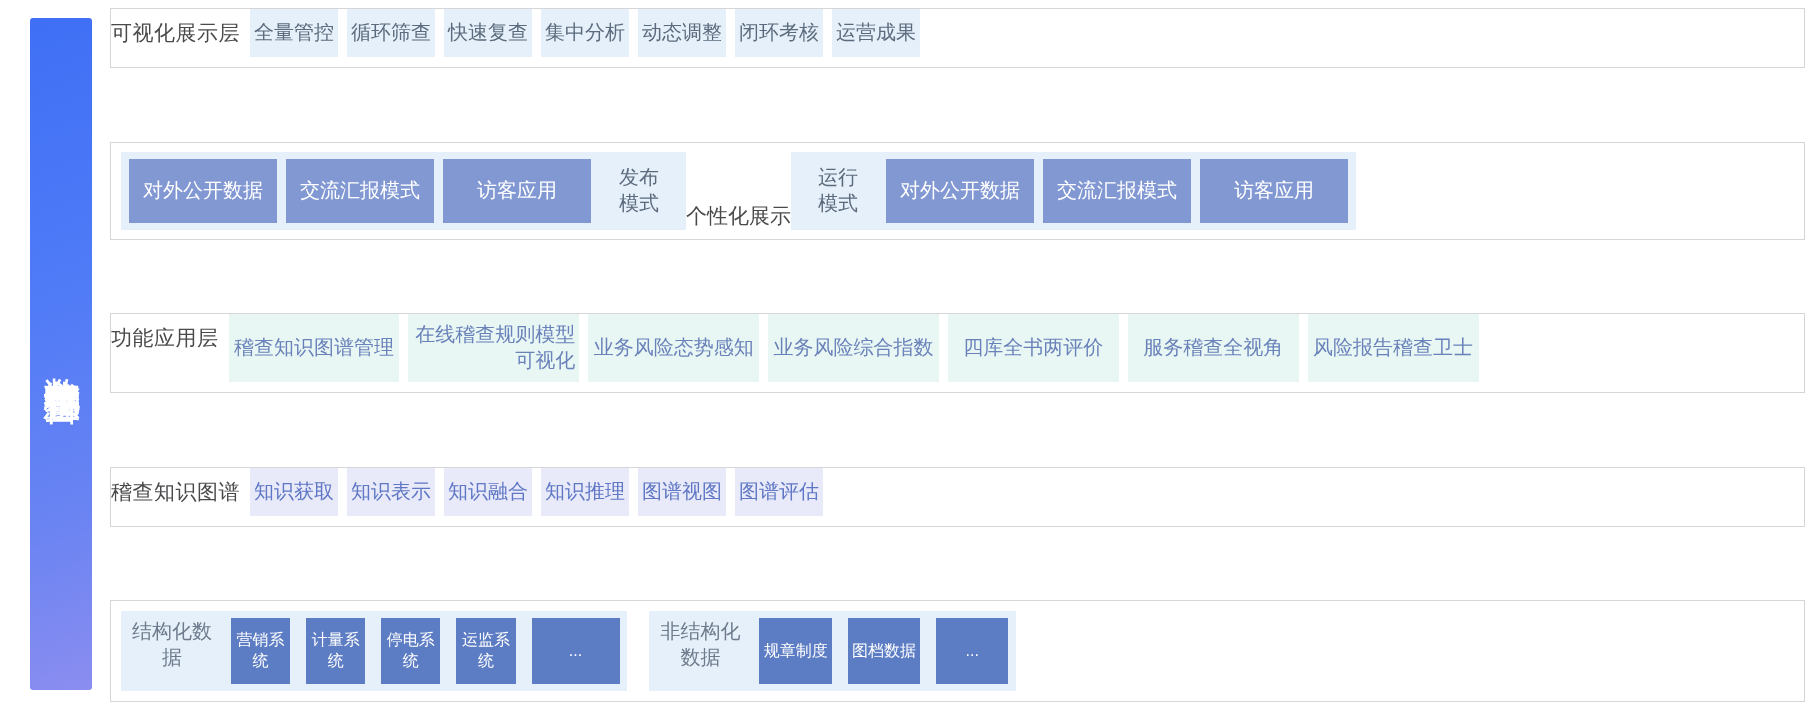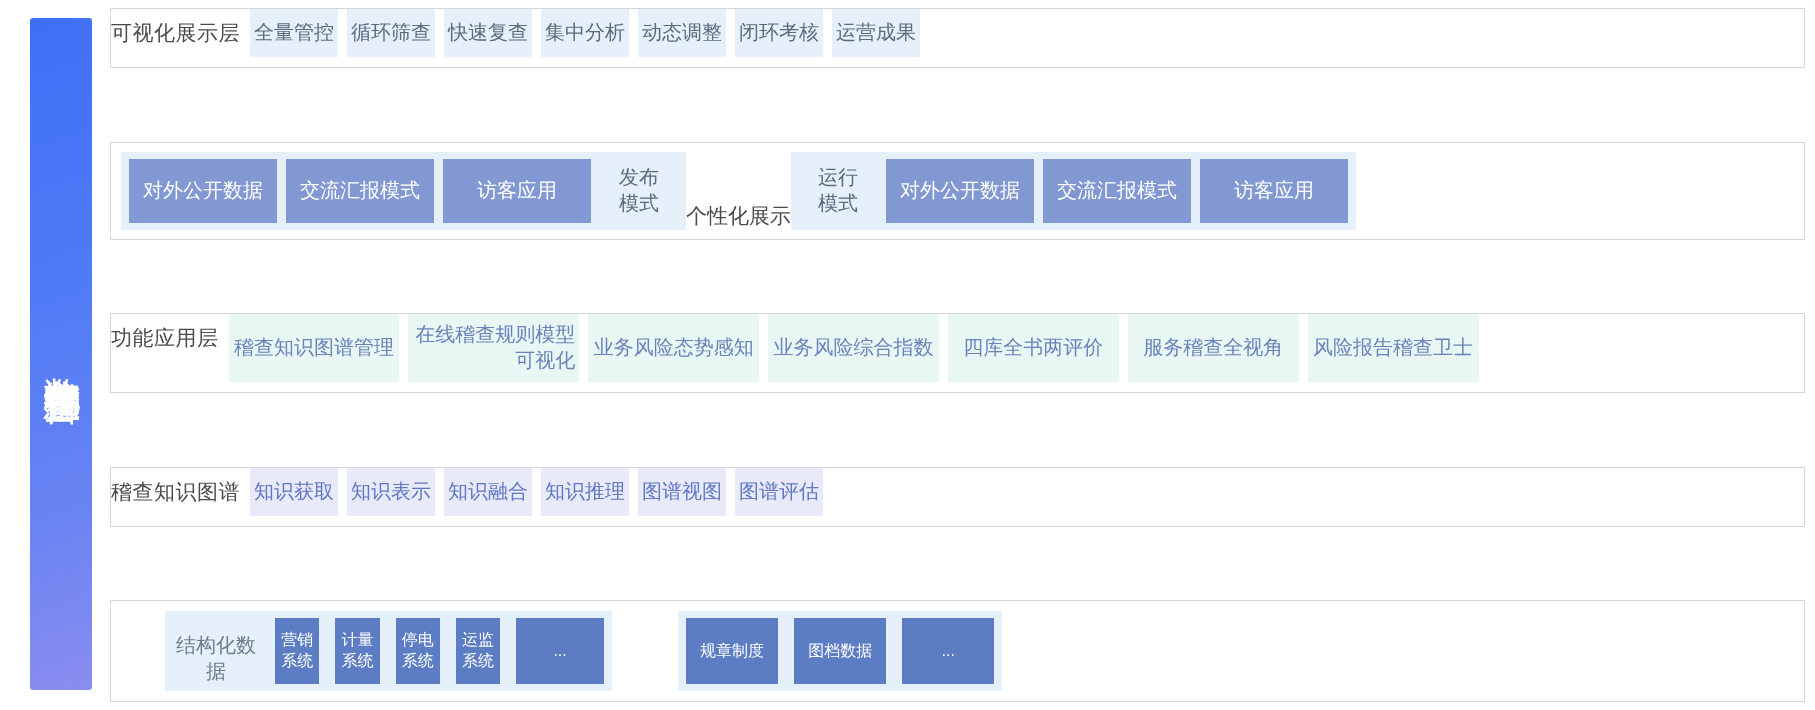--- a/index.html
+++ b/index.html
@@ -161,26 +161,25 @@
   .layer-data {
     padding: 0;
   }
   .data-row {
     display: flex;
     padding: 10px;
     gap: 22px;
   }
   .data-group {
     display: flex;
-    align-items: flex-end;
+    align-items: flex-start;
     gap: 16px;
     background: #e6f0fa;
     padding: 7px 8px;
     box-sizing: border-box;
-    margin-left: 44px;
   }
   .group-struct { flex: 1 1 58%; }
   .group-unstruct { flex: 1 1 42%; }
   .data-label {
     flex: 0 0 auto;
     width: 86px;
     display: flex;
     align-items: center;
     justify-content: center;
     text-align: center;
@@ -275,20 +274,21 @@
       <div class="data-row">
         <div class="data-group group-struct">
           <div class="data-label">结构化数据</div>
           <div class="data-box">营销系统</div>
           <div class="data-box">计量系统</div>
           <div class="data-box">停电系统</div>
           <div class="data-box">运监系统</div>
           <div class="data-box narrow">...</div>
         </div>
         <div class="data-group group-unstruct">
+          <div class="data-label">非结构化数据</div>
           <div class="data-box">规章制度</div>
           <div class="data-box">图档数据</div>
           <div class="data-box">...</div>
         </div>
       </div>
     </section>
 
   </div>
 </div>
 

